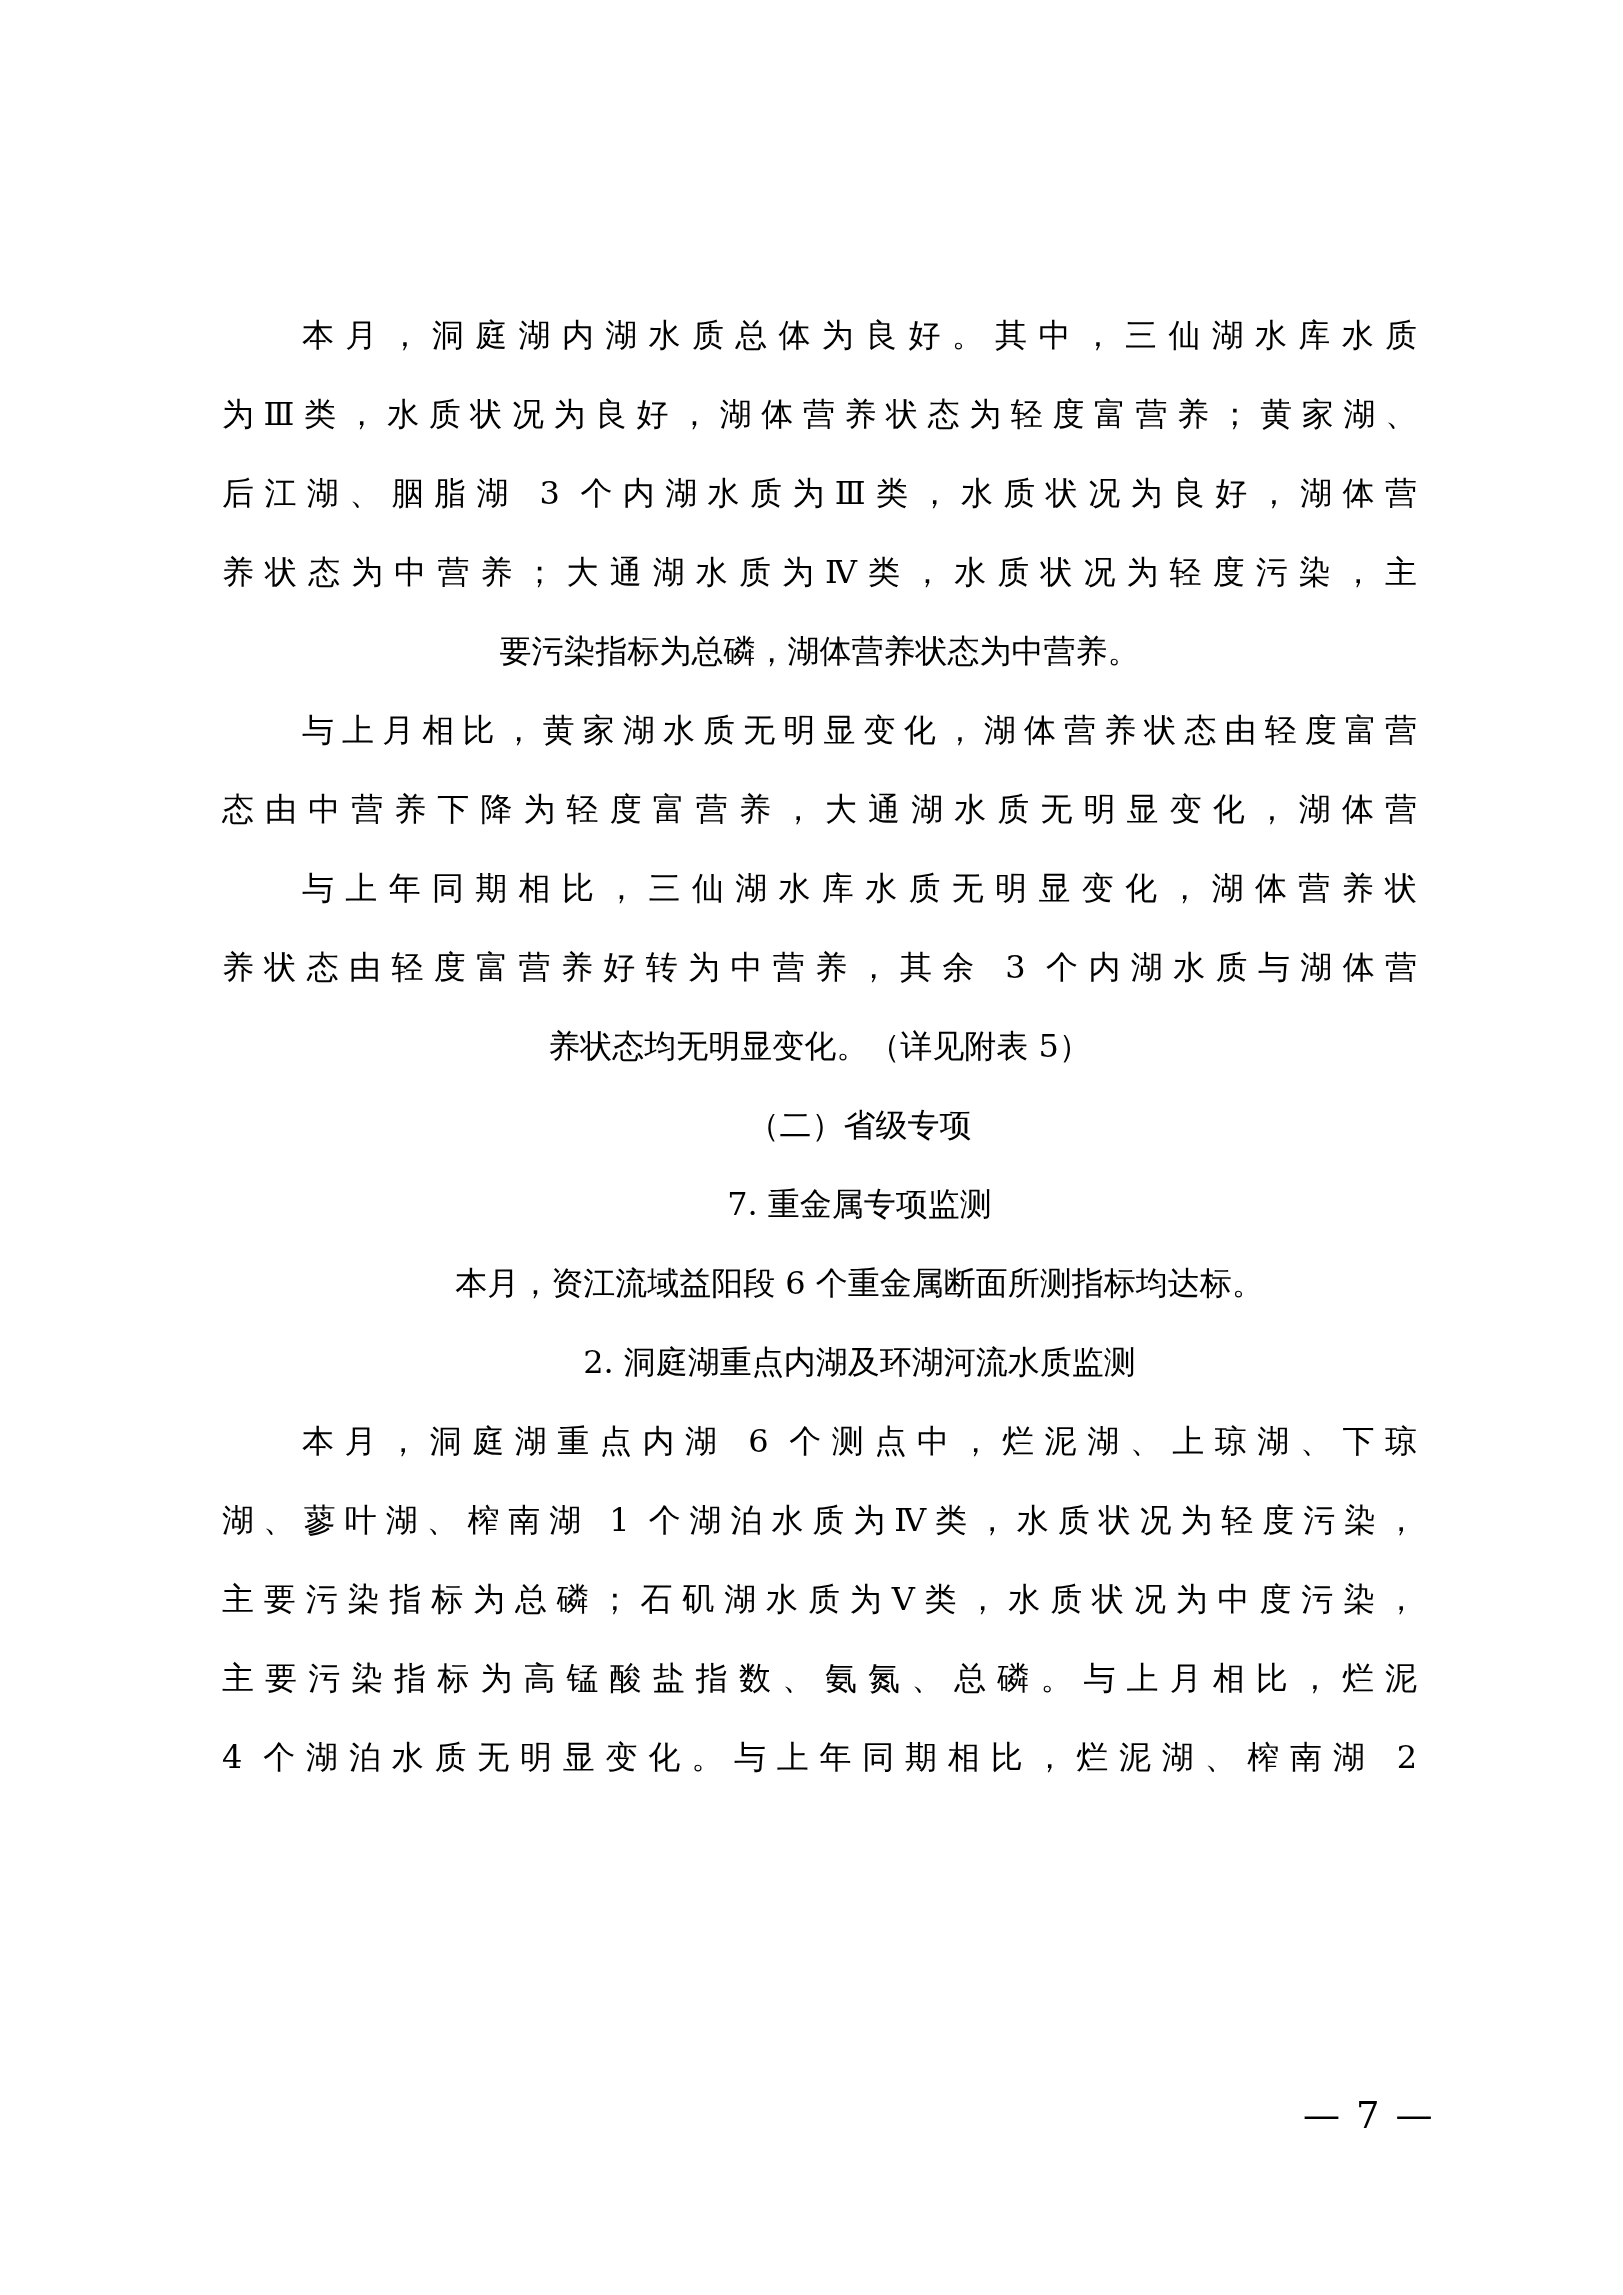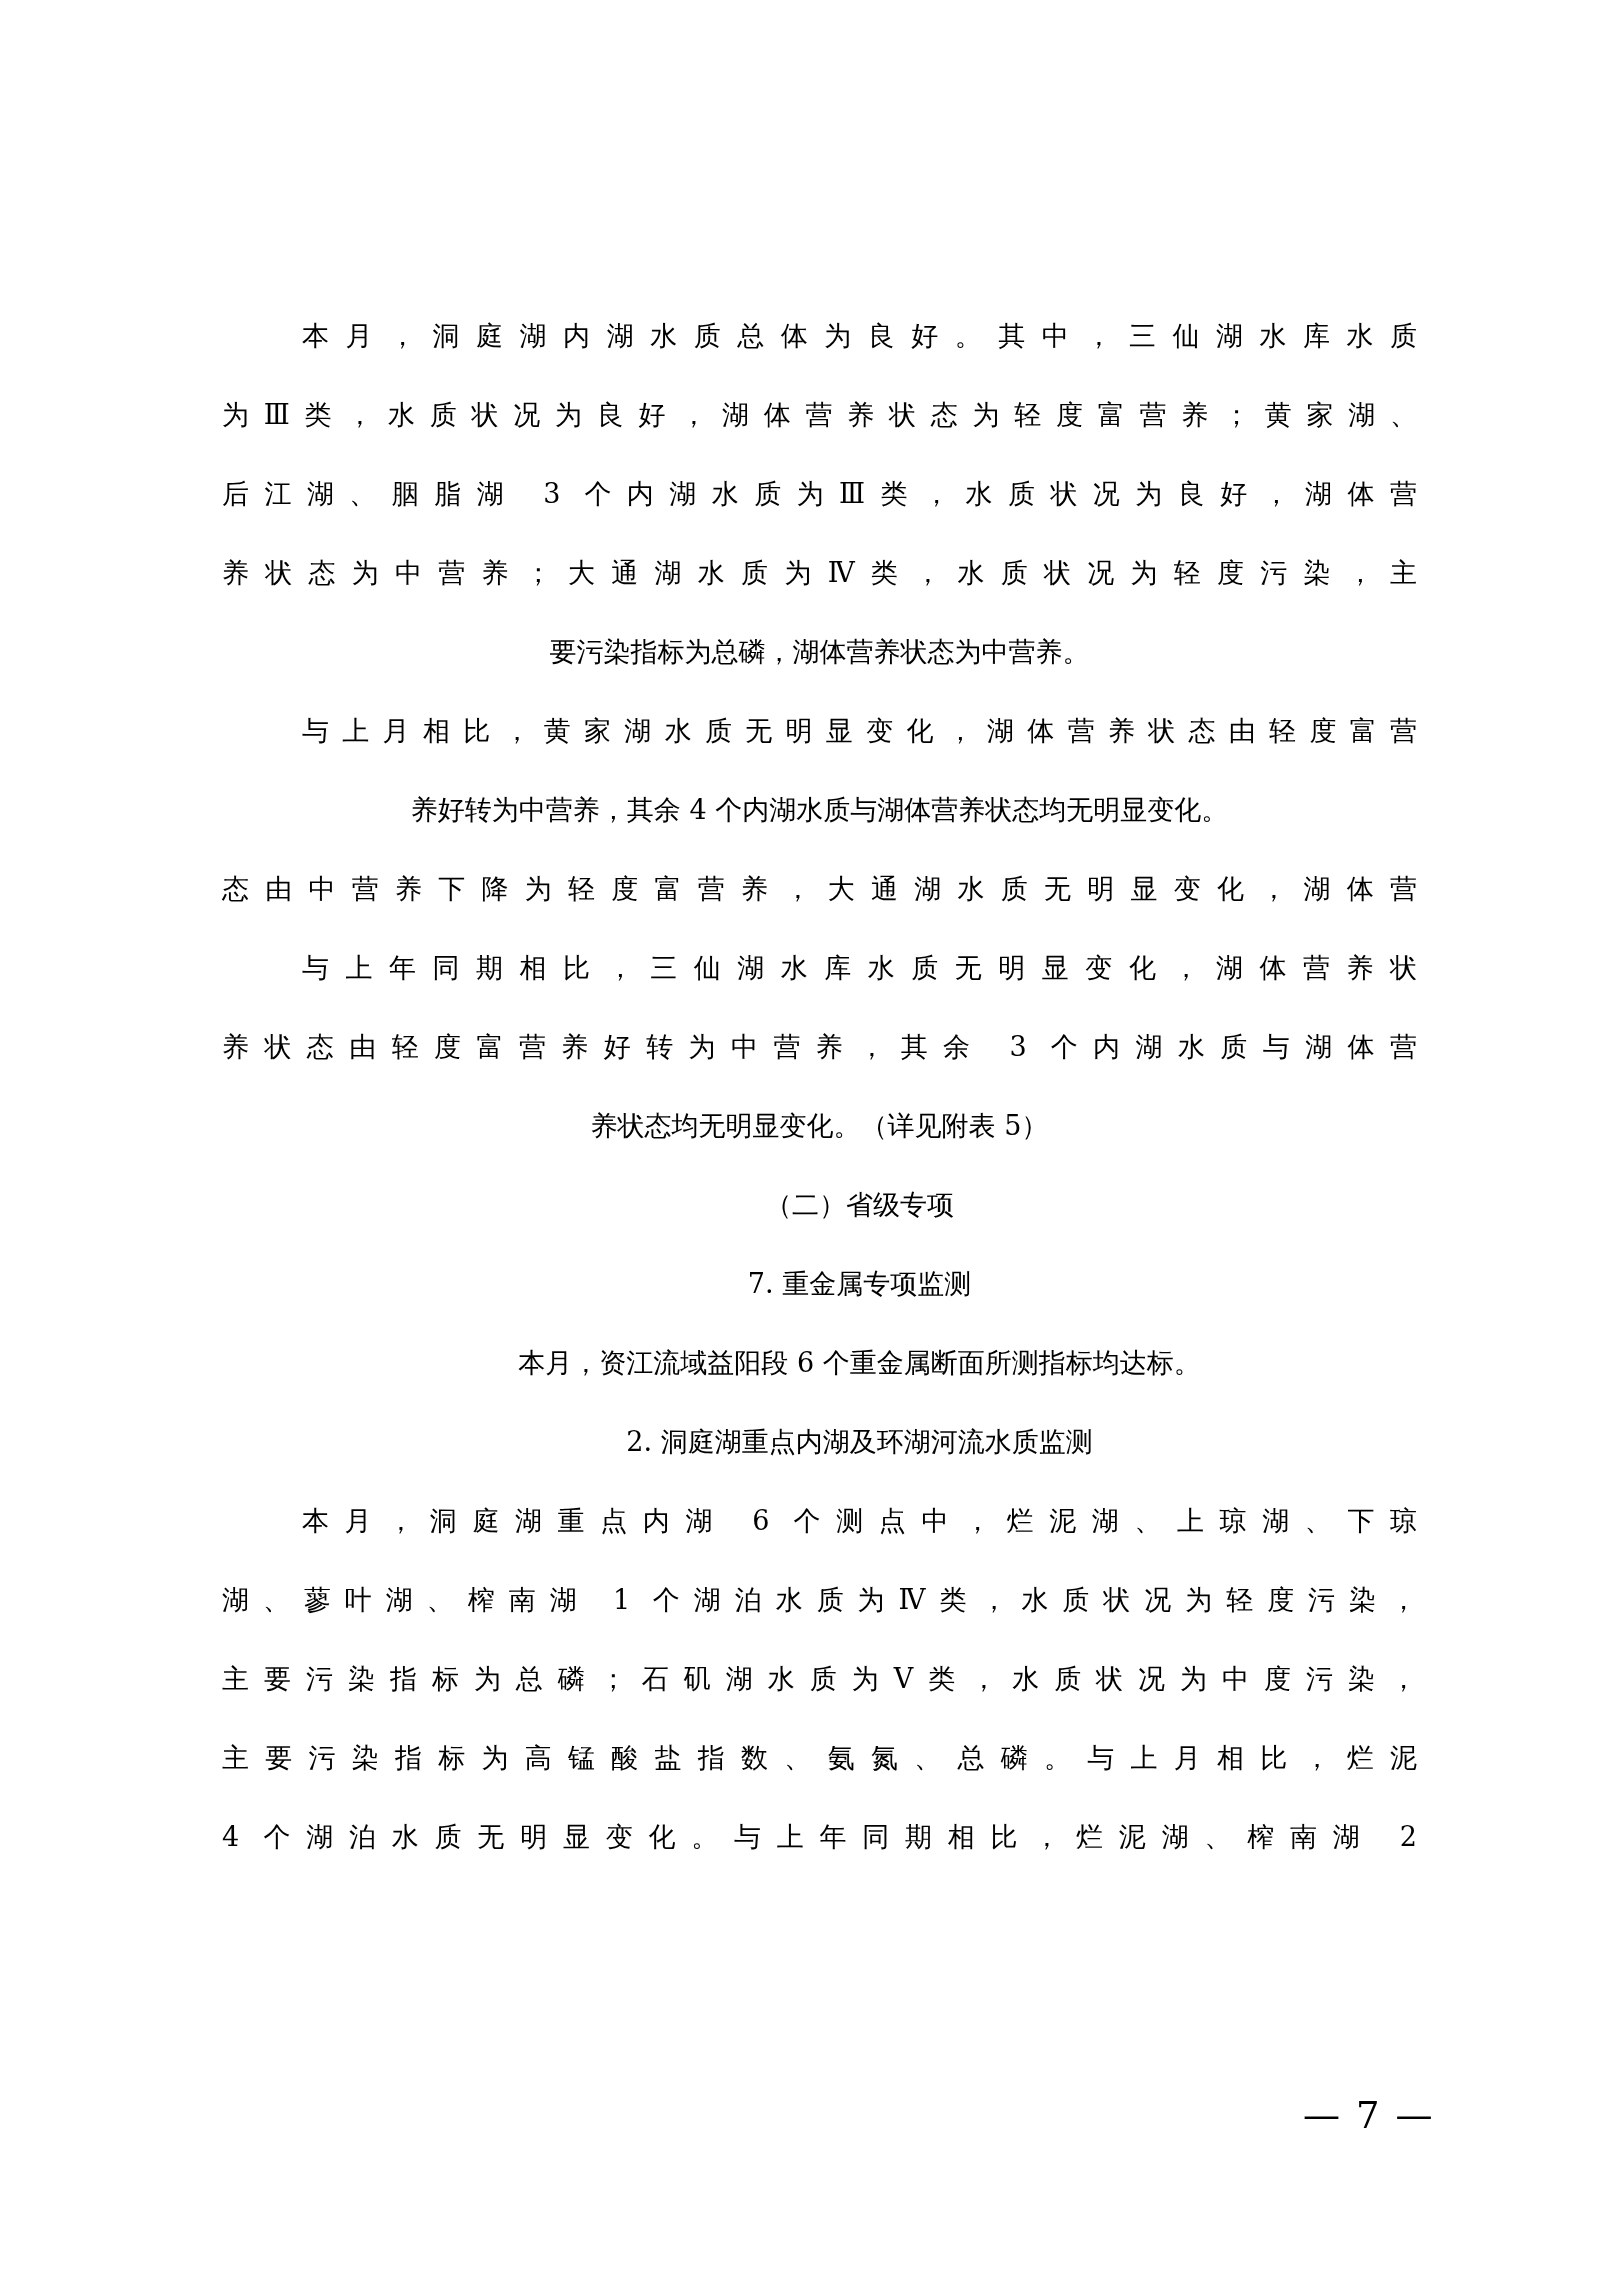--- a/index.html
+++ b/index.html
@@ -14,21 +14,21 @@
     background: #ffffff;
     color: #000000;
     font-family: "DejaVu Serif", "Liberation Serif", serif;
     overflow: hidden;
   }
   .text-block {
     position: absolute;
     left: 222px;
     top: 296px;
     width: 1195px;
-    font-size: 27px;
+    font-size: 32px;
     line-height: 79px;
     color: #000000;
   }
   .line {
     height: 79px;
     white-space: pre-wrap;
     text-align: center;
   }
   .indent {
     text-indent: 80px;
@@ -57,21 +57,20 @@
 <body>
 
 <div class="page">
   <div class="text-block">
     <div class="line indent just">本月，洞庭湖内湖水质总体为良好。其中，三仙湖水库水质</div>
     <div class="line just">为Ⅲ类，水质状况为良好，湖体营养状态为轻度富营养；黄家湖、</div>
     <div class="line just">后江湖、胭脂湖 3 个内湖水质为Ⅲ类，水质状况为良好，湖体营</div>
     <div class="line just">养状态为中营养；大通湖水质为Ⅳ类，水质状况为轻度污染，主</div>
     <div class="line">要污染指标为总磷，湖体营养状态为中营养。</div>
     <div class="line indent just">与上月相比，黄家湖水质无明显变化，湖体营养状态由轻度富营</div>
-    <div class="line">养好转为中营养，其余 4 个内湖水质与湖体营养状态均无明显变化。</div>
     <div class="line just">态由中营养下降为轻度富营养，大通湖水质无明显变化，湖体营</div>
     <div class="line indent just">与上年同期相比，三仙湖水库水质无明显变化，湖体营养状</div>
     <div class="line just">养状态由轻度富营养好转为中营养，其余 3 个内湖水质与湖体营</div>
     <div class="line">养状态均无明显变化。（详见附表 5）</div>
     <div class="line indent heading">（二）省级专项</div>
     <div class="line indent heading">7. 重金属专项监测</div>
     <div class="line indent">本月，资江流域益阳段 6 个重金属断面所测指标均达标。</div>
     <div class="line indent heading">2. 洞庭湖重点内湖及环湖河流水质监测</div>
     <div class="line indent just">本月，洞庭湖重点内湖 6 个测点中，烂泥湖、上琼湖、下琼</div>
     <div class="line just">湖、蓼叶湖、榨南湖 1 个湖泊水质为Ⅳ类，水质状况为轻度污染，</div>

